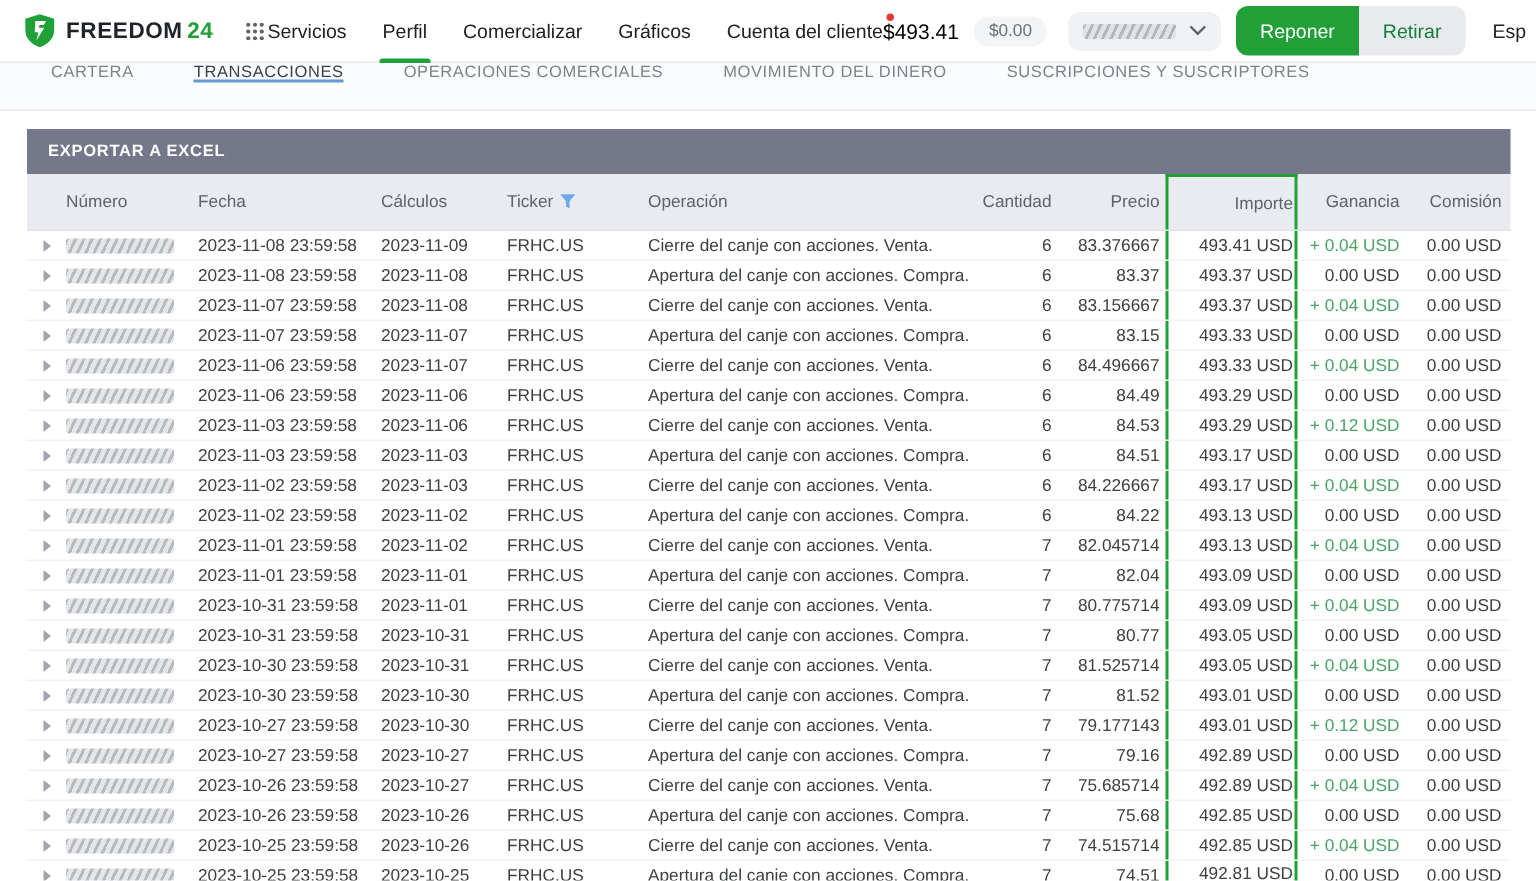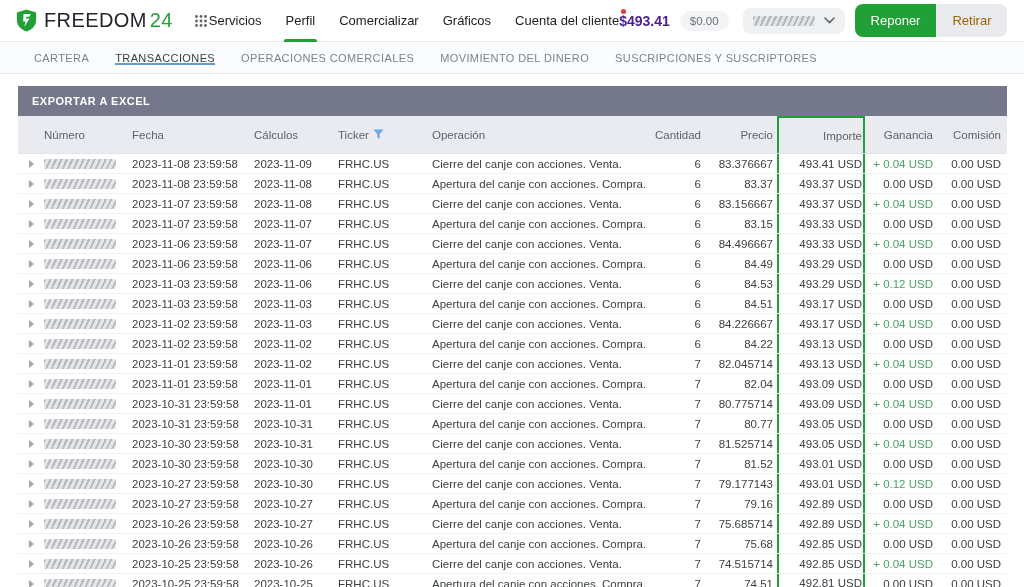--- a/index.html
+++ b/index.html
@@ -6,43 +6,43 @@
     --green:#21a038; --gain:#49a368; --blue:#649ad2; --filter-blue:#6aabe8;
     --bar:#75778a; --thead:#e9ebf1; --txt:#3c4043; --muted:#7d828a;
   }
   *{box-sizing:border-box;margin:0;padding:0}
   html,body{width:1024px;height:587px;overflow:hidden;background:#fff;
     font-family:"Liberation Sans","DejaVu Sans",sans-serif;color:var(--txt);}
   
   .topbar{height:42px;display:flex;align-items:center;padding:0 14px 0 16px;
     border-bottom:1px solid #e8eaec;background:#fff;}
   .logo{display:flex;align-items:center;gap:7px;margin-right:22px;cursor:pointer}
-  .logo .brand{font-size:20px;font-weight:400;letter-spacing:.4px;color:#1f2227}
+  .logo .brand{font-size:15px;font-weight:700;letter-spacing:.4px;color:#1f2227}
   .logo .brand24{color:var(--green);margin-left:3px}
   .nav{display:flex;align-items:center;height:42px;gap:24px}
   .nav-item{display:flex;align-items:center;gap:2px;height:42px;font-size:13px;
     color:#202124;cursor:pointer;position:relative;white-space:nowrap}
   .nav-item.active::after{content:"";position:absolute;left:-2px;right:-2px;bottom:0;
     height:3px;background:var(--green);border-radius:2px 2px 0 0}
   .nav-item .dot{position:absolute;top:9px;right:-7px;width:5px;height:5px;
     border-radius:50%;background:#e53935}
   .topbar-right{margin-left:auto;display:flex;align-items:center;gap:10px}
-  .balance-main{font-size:14px;font-weight:700;color:#4c1d95}
+  .balance-main{font-size:14px;font-weight:400;color:#000000}
   .balance-pill{background:#f3f4f6;border-radius:11px;padding:4px 10px;font-size:11.5px;color:#6b6f76}
   .account{background:#f0f1f3;border-radius:8px;padding:8px 10px;display:flex;
     align-items:center;gap:9px;cursor:pointer;margin-left:4px}
   .redacted{display:inline-block;width:72px;height:10px;border-radius:2px;opacity:.75;
     background:repeating-linear-gradient(115deg,#9fa3a9 0 2px,#dcdee1 2px 5px)}
   .account .redacted{width:62px}
   .btn{border:none;font-size:13px;font-weight:400;padding:9px 16px;cursor:pointer}
   .btn-deposit{background:var(--green);color:#fff;border-radius:8px 0 0 8px}
-  .btn-withdraw{background:#e9eaed;color:#a16207;border-radius:0 8px 8px 0}
+  .btn-withdraw{background:#e9eaed;color:#15803d;border-radius:0 8px 8px 0}
   .lang{font-size:13px;color:#202124;margin-left:8px;cursor:pointer}
   
-  .tabs{height:32px;display:flex;align-items:center;gap:26px;padding:0 4px 0 34px;
+  .tabs{height:32px;display:flex;align-items:flex-start;gap:40px;padding:0 4px 0 34px;
     background:#fbfcfd;border-bottom:1px solid #e4e6ea}
   .tab{display:flex;align-items:center;font-size:11px;letter-spacing:.4px;
     color:var(--muted);cursor:pointer;position:relative;white-space:nowrap}
   .tab.active{color:#3c4043}
   .tab.active::after{content:"";position:absolute;left:0;right:0;bottom:-1px;
     height:2px;background:var(--blue)}
   
   .content{padding:12px 17px 0 18px}
   .export-bar{background:var(--bar);color:#fff;font-size:11px;font-weight:700;
     letter-spacing:.5px;padding:9px 14px;cursor:pointer}

